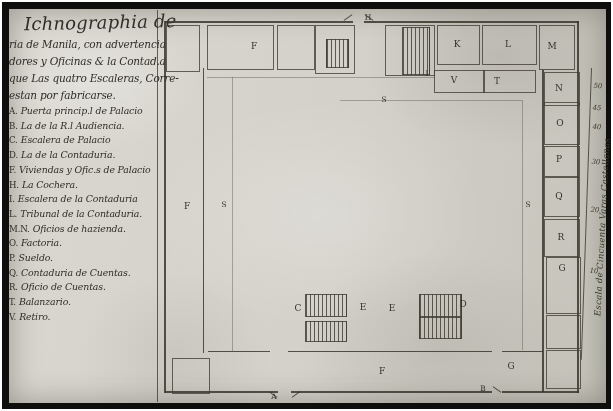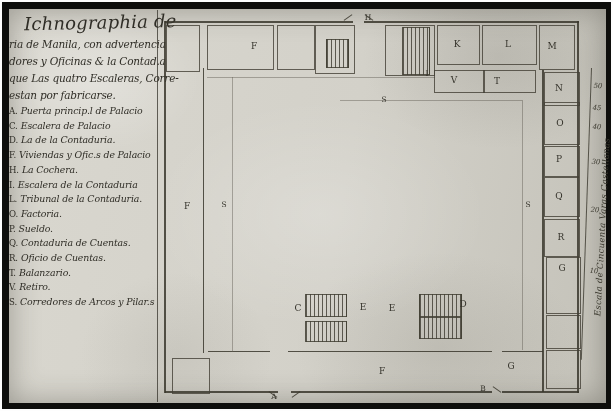--- a/index.html
+++ b/index.html
@@ -48,33 +48,34 @@
   <div class="frame"></div>
   <div class="paper"></div>
 
   <div class="legend">
     <div class="ttl">Ichnographia de</div>
     <div class="sub">ria de Manila, con advertencia</div>
     <div class="sub">dores y Oficinas &amp; la Contad.a</div>
     <div class="sub">que Las quatro Escaleras, Corre-</div>
     <div class="sub">estan por fabricarse.</div>
     <div class="lg-row"><span class="lg-key">A.</span><span>Puerta princip.l de Palacio</span></div>
+    <div class="lg-row"><span class="lg-key">B.</span><span>La de la R.l Audiencia.</span></div>
     <div class="lg-row"><span class="lg-key">C.</span><span>Escalera de Palacio</span></div>
     <div class="lg-row"><span class="lg-key">D.</span><span>La de la Contaduria.</span></div>
     <div class="lg-row"><span class="lg-key">F.</span><span>Viviendas y Ofic.s de Palacio</span></div>
     <div class="lg-row"><span class="lg-key">H.</span><span>La Cochera.</span></div>
     <div class="lg-row"><span class="lg-key">I.</span><span>Escalera de la Contaduria</span></div>
     <div class="lg-row"><span class="lg-key">L.</span><span>Tribunal de la Contaduria.</span></div>
+    <div class="lg-row"><span class="lg-key">M.N.</span><span>Oficios de hazienda.</span></div>
     <div class="lg-row"><span class="lg-key">O.</span><span>Factoria.</span></div>
     <div class="lg-row"><span class="lg-key">P.</span><span>Sueldo.</span></div>
     <div class="lg-row"><span class="lg-key">Q.</span><span>Contaduria de Cuentas.</span></div>
     <div class="lg-row"><span class="lg-key">R.</span><span>Oficio de Cuentas.</span></div>
     <div class="lg-row"><span class="lg-key">T.</span><span>Balanzario.</span></div>
     <div class="lg-row"><span class="lg-key">V.</span><span>Retiro.</span></div>
-    <div class="lg-row"><span class="lg-key">S.</span><span>Corredores de Arcos y Pilar.s</span></div>
   </div>
   <div class="sep"></div>
 
   <div>
 
     <div class="w" style="left:165px;top:21px;width:188px;height:2px;"></div>
     <div class="w" style="left:364px;top:21px;width:215px;height:2px;"></div>
     <div class="w" style="left:164px;top:21px;width:2px;height:372px;"></div>
     <div class="w" style="left:577px;top:21px;width:2px;height:372px;"></div>
     <div class="w" style="left:165px;top:391px;width:113px;height:2px;"></div>

